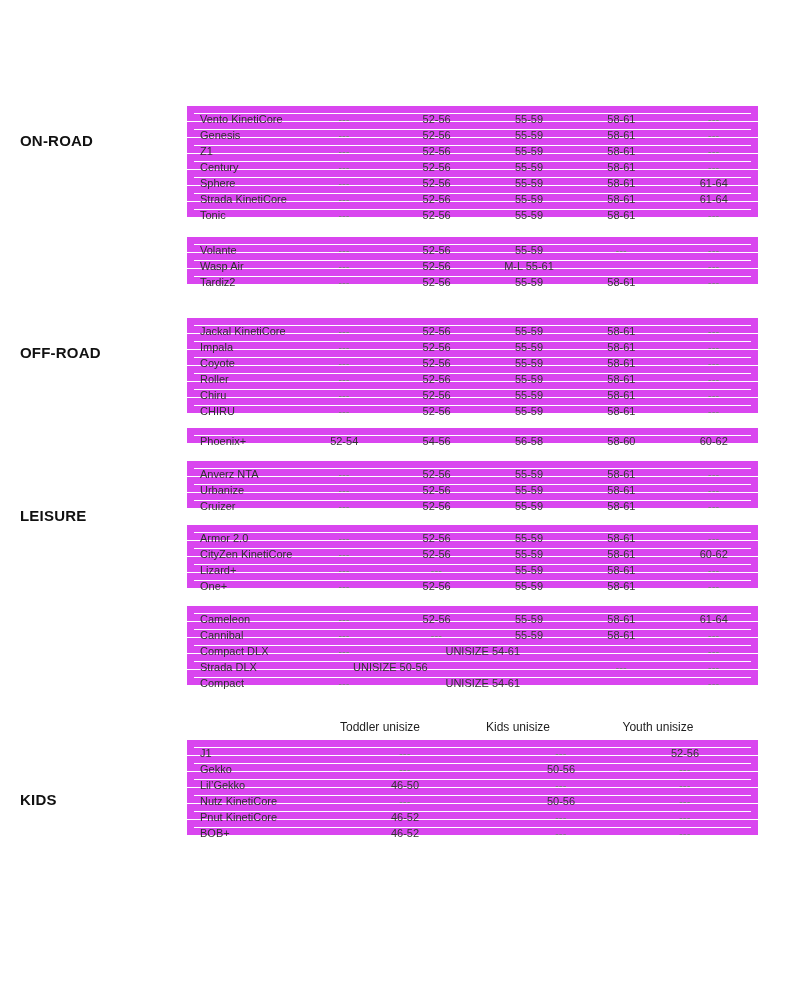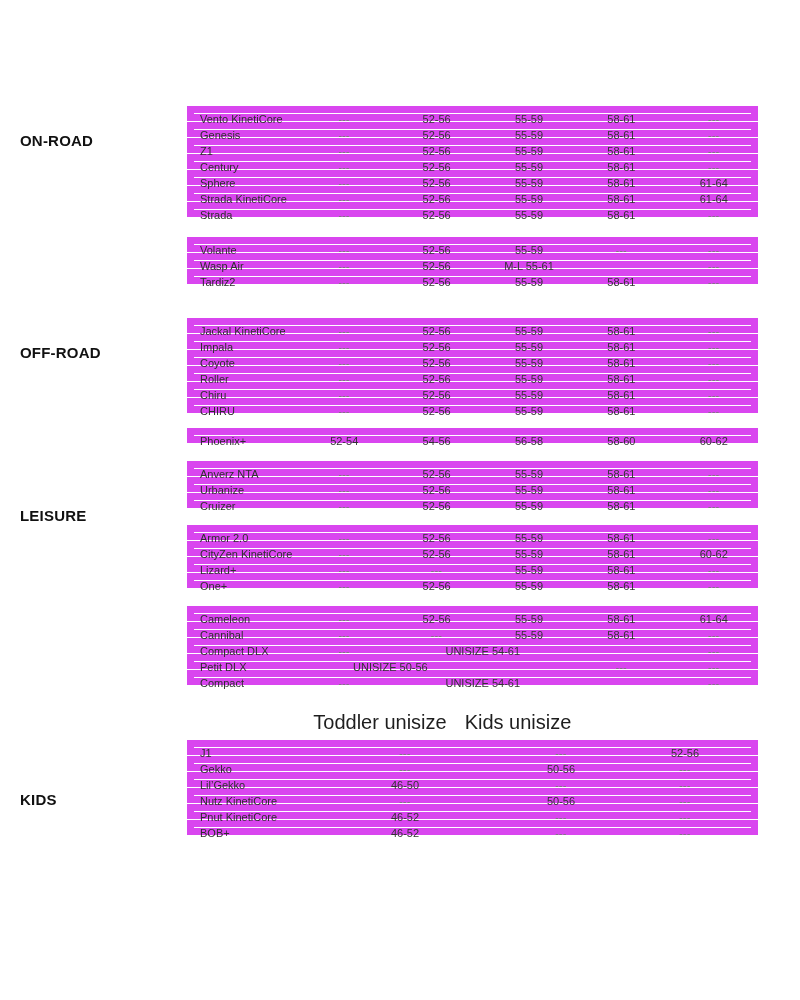--- a/index.html
+++ b/index.html
@@ -38,21 +38,21 @@
     display:flex; justify-content:center; align-items:center;
     font-size:11px; color:#333; white-space:nowrap; overflow:visible;
   }
   .label-cell { justify-content:flex-start; padding-left:6px; color:#2e2e2e; }
   .vcell.dash { color:#7a7a7a; font-size:10px; letter-spacing:.5px; }
 
   .main-header { height:27px; align-items:flex-end; padding-bottom:3px; }
   .main-header .hcell { font-size:18px; color:#1e1e1e; }
 
   .kids-header { height:26px; align-items:flex-end; padding-bottom:4px; margin-top:23px; }
-  .kids-header .hcell { font-size:20px; color:#1e1e1e; }
+  .kids-header .hcell { font-size:12px; color:#1e1e1e; }
 
   
   .group.onroad-0  { margin-top:0; }
   .group.onroad-1  { margin-top:20px; }
   .group.offroad-0 { margin-top:34px; }
   .group.offroad-1 { margin-top:15px; }
   .group.leisure-0 { margin-top:18px; }
   .group.leisure-1 { margin-top:17px; }
   .group.leisure-2 { margin-top:18px; }
   .group.kids-0    { margin-top:2px; }
@@ -110,21 +110,21 @@
         </div>
         <div class="row box grid5">
           <div class="cell label-cell">Strada KinetiCore</div>
           <div class="cell vcell dash">---</div>
           <div class="cell vcell">52-56</div>
           <div class="cell vcell">55-59</div>
           <div class="cell vcell">58-61</div>
           <div class="cell vcell">61-64</div>
         </div>
         <div class="row box grid5">
-          <div class="cell label-cell">Strada</div>
+          <div class="cell label-cell">Tonic</div>
           <div class="cell vcell dash">---</div>
           <div class="cell vcell">52-56</div>
           <div class="cell vcell">55-59</div>
           <div class="cell vcell">58-61</div>
           <div class="cell vcell dash">---</div>
         </div>
       </div>
       <div class="group onroad-1">
         <div class="row box grid5">
           <div class="cell label-cell">Volante</div>
@@ -289,38 +289,39 @@
           <div class="cell vcell dash">---</div>
         </div>
         <div class="row box grid5">
           <div class="cell label-cell">Compact DLX</div>
           <div class="cell vcell dash">---</div>
           <div class="cell vcell" style="grid-column: span 2;">UNISIZE 54-61</div>
           <div class="cell vcell"></div>
           <div class="cell vcell dash">---</div>
         </div>
         <div class="row box grid5">
-          <div class="cell label-cell">Petit DLX</div>
+          <div class="cell label-cell">Strada DLX</div>
           <div class="cell vcell" style="grid-column: span 2;">UNISIZE 50-56</div>
           <div class="cell vcell"></div>
           <div class="cell vcell dash">---</div>
           <div class="cell vcell dash">---</div>
         </div>
         <div class="row box grid5">
           <div class="cell label-cell">Compact</div>
           <div class="cell vcell dash">---</div>
           <div class="cell vcell" style="grid-column: span 2;">UNISIZE 54-61</div>
           <div class="cell vcell"></div>
           <div class="cell vcell dash">---</div>
         </div>
       </div>
       <div class="row grid3 kids-header">
         <div class="cell label-cell"></div>
         <div class="cell hcell">Toddler unisize</div>
         <div class="cell hcell">Kids unisize</div>
+        <div class="cell hcell">Youth unisize</div>
       </div>
       <div class="group kids-0">
         <div class="row box grid3">
           <div class="cell label-cell">J1</div>
           <div class="cell vcell dash">---</div>
           <div class="cell vcell dash">---</div>
           <div class="cell vcell">52-56</div>
         </div>
         <div class="row box grid3">
           <div class="cell label-cell">Gekko</div>

